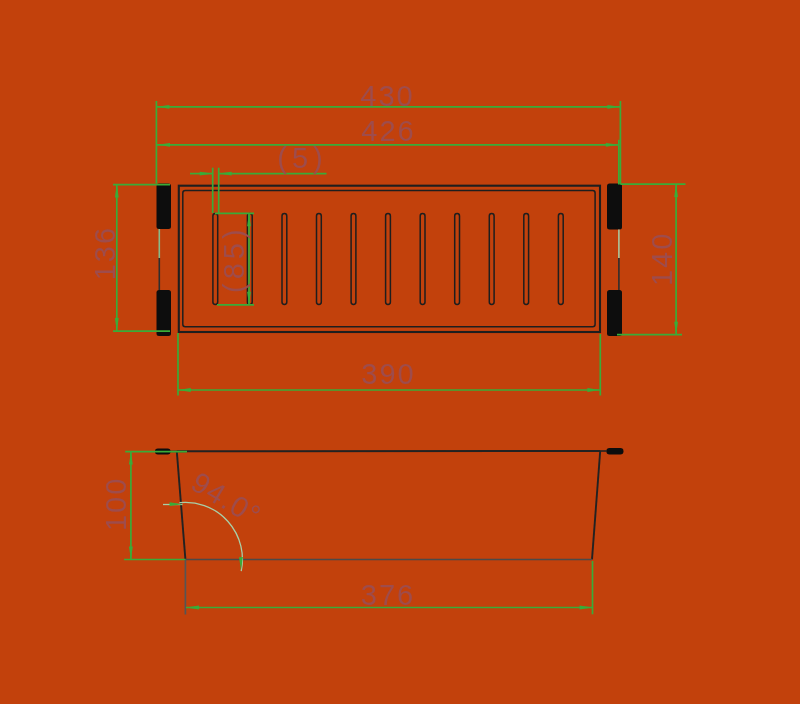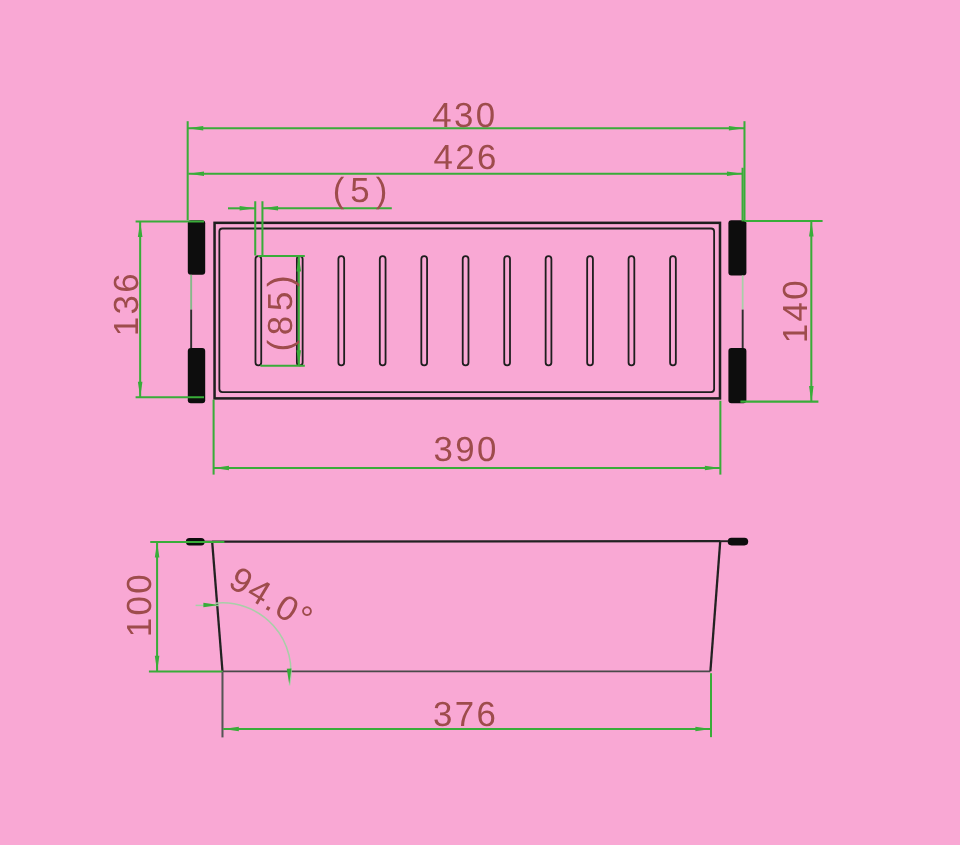--- a/index.html
+++ b/index.html
@@ -1,16 +1,16 @@
 <!DOCTYPE html>
 <html><head>
 <meta charset="utf-8">
 <style>
   html,body{margin:0;padding:0;background:#ffffff;}
-  .page{position:relative;width:800px;height:704px;background:#f9a8d4;overflow:hidden;}
+  .page{position:relative;width:800px;height:704px;background:#c2410c;overflow:hidden;}
   text{font-family:"Liberation Sans",sans-serif;fill:#9e4c4c;}
   .dim{font-size:29px;letter-spacing:2px;}
   .ang{font-size:29px;letter-spacing:1.5px;}
   .dim85{font-size:29px;letter-spacing:4px;}
   .dim5{font-size:29px;letter-spacing:5px;}
 </style>
 </head>
 <body>
 <div class="page">
 <svg width="800" height="704" viewBox="0 0 800 704">

